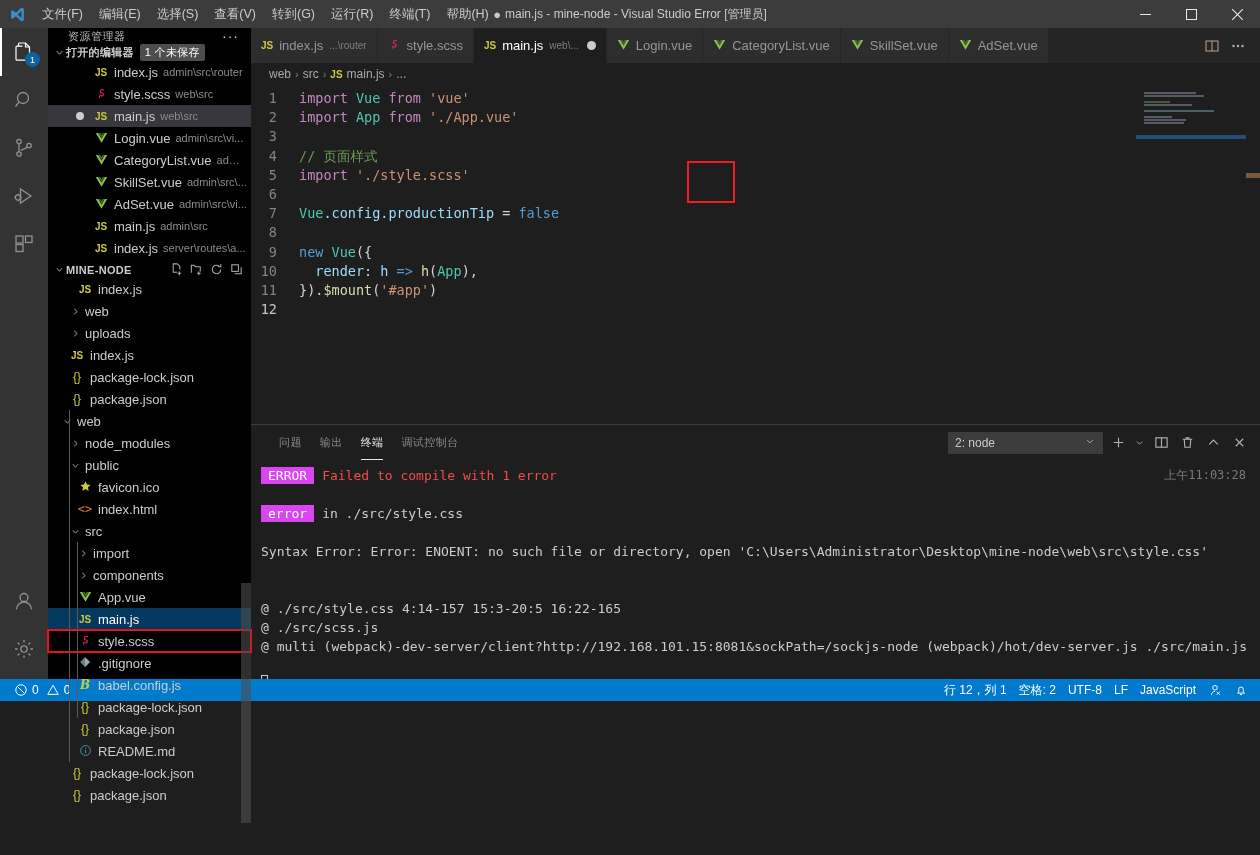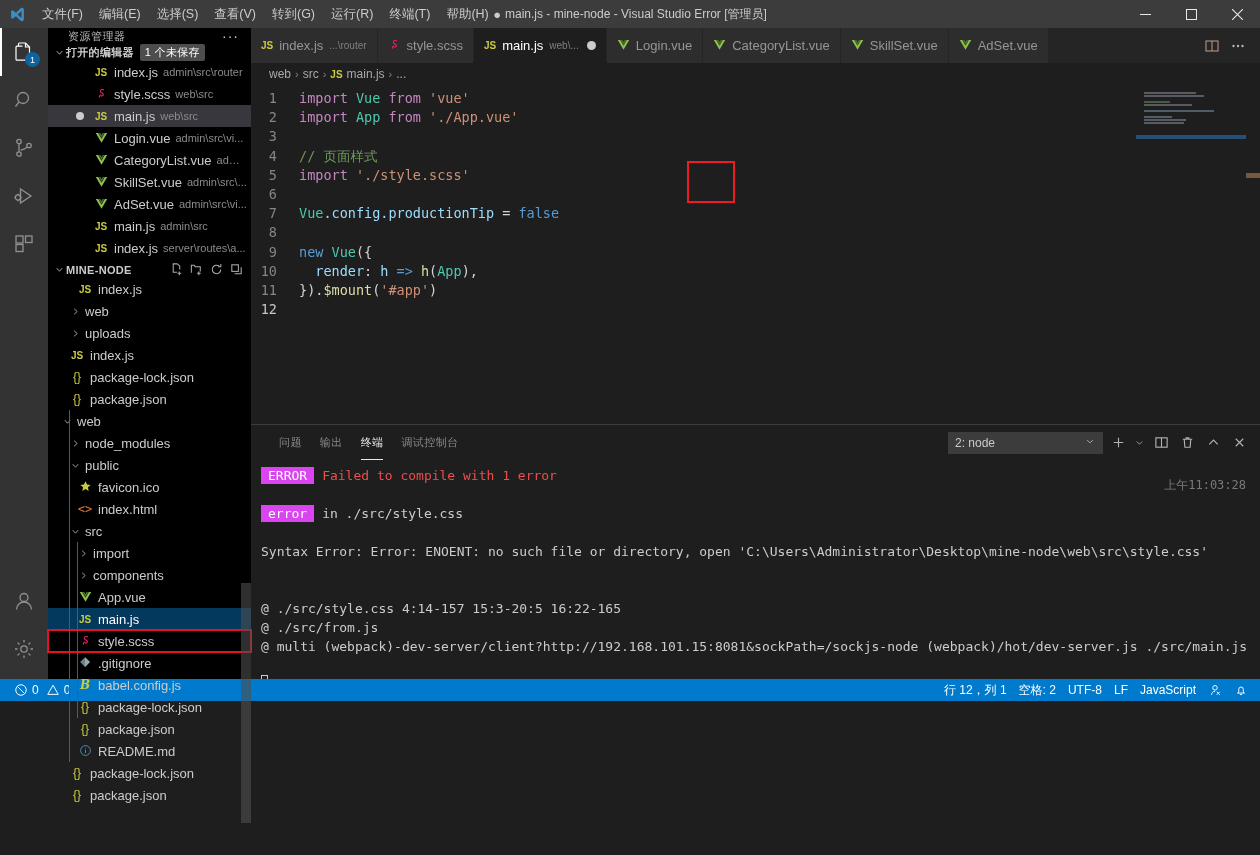--- a/index.html
+++ b/index.html
@@ -212,21 +212,21 @@
     font-family: "DejaVu Sans Mono", "Liberation Mono", monospace;
     font-size: 13px; line-height: 19px; color:#cccccc;
     padding: 6px 12px 0 10px;
   }
   .tline { height: 19px; white-space: pre; }
   .tag-error {
     background: #d946ef; color: #ffffff; padding: 1px 7px; margin-right: 8px;
     font-family: "DejaVu Sans Mono", monospace; font-size: 13px;
   }
   .err-txt { color: #f14c4c; }
-  .term-time { position: absolute; right: 14px; top: 16px; color:#7a7a7a; font-size:12px;}
+  .term-time { position: absolute; right: 14px; top: 6px; color:#7a7a7a; font-size:12px;}
   .term-cursor { display:inline-block; width: 7px; height: 15px; border:1px solid #cccccc; }
 
   
   .statusbar {
     height: 22px; min-height:22px; background: #007acc; color:#ffffff;
     display:flex; align-items:center; font-size: 12px;
   }
   .sb-left { display:flex; align-items:center; padding-left: 8px; gap: 0; }
   .sb-right { margin-left:auto; display:flex; align-items:center; padding-right: 6px; }
   .sb-item { padding: 0 6px; height:22px; display:flex; align-items:center; gap:4px; cursor:pointer; white-space:nowrap;}
@@ -850,21 +850,21 @@
           <div class="term-time">上午11:03:28</div>
           <div id="term-lines">
               <div class="tline"><span class="tag-error">ERROR</span><span class="err-txt">Failed to compile with 1 error</span></div>
               <div class="tline">&nbsp;</div>
               <div class="tline"><span class="tag-error">error</span><span class="">in ./src/style.css</span></div>
               <div class="tline">&nbsp;</div>
               <div class="tline">Syntax Error: Error: ENOENT: no such file or directory, open 'C:\Users\Administrator\Desktop\mine-node\web\src\style.css'</div>
               <div class="tline">&nbsp;</div>
               <div class="tline">&nbsp;</div>
               <div class="tline">@ ./src/style.css 4:14-157 15:3-20:5 16:22-165</div>
-              <div class="tline">@ ./src/from.js</div>
+              <div class="tline">@ ./src/scss.js</div>
               <div class="tline">@ multi (webpack)-dev-server/client?http://192.168.101.15:8081&amp;sockPath=/sockjs-node (webpack)/hot/dev-server.js ./src/main.js</div>
               <div class="tline">&nbsp;</div>
               <div class="tline"><span class="term-cursor"></span></div>
             </div>
         </div>
       </div>
     </div>
   </div>
 
   <div class="statusbar">

